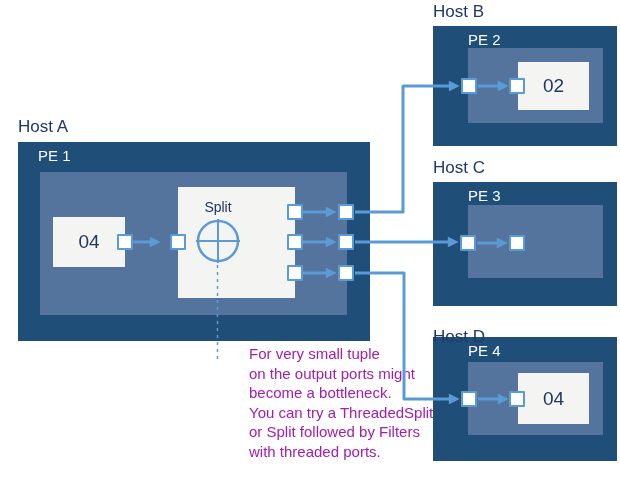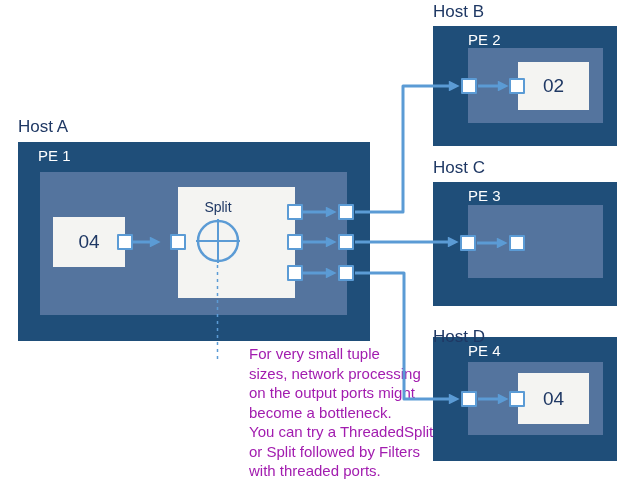--- a/index.html
+++ b/index.html
@@ -110,21 +110,20 @@
   <div class="port" style="left:338px;top:265px"></div>
   <div class="port" style="left:461px;top:78px"></div>
   <div class="port" style="left:509px;top:78px"></div>
   <div class="port" style="left:460px;top:235px"></div>
   <div class="port" style="left:509px;top:235px"></div>
   <div class="port" style="left:461px;top:391px"></div>
   <div class="port" style="left:509px;top:391px"></div>
 
   <div class="annotation">
     <div>For very small tuple</div>
-    <div>sizes, network processing</div>
     <div>on the output ports might</div>
     <div>become a bottleneck.</div>
     <div>You can try a ThreadedSplit</div>
     <div>or Split followed by Filters</div>
     <div>with threaded ports.</div>
   </div>
 
 </div>
 
 </body></html>

